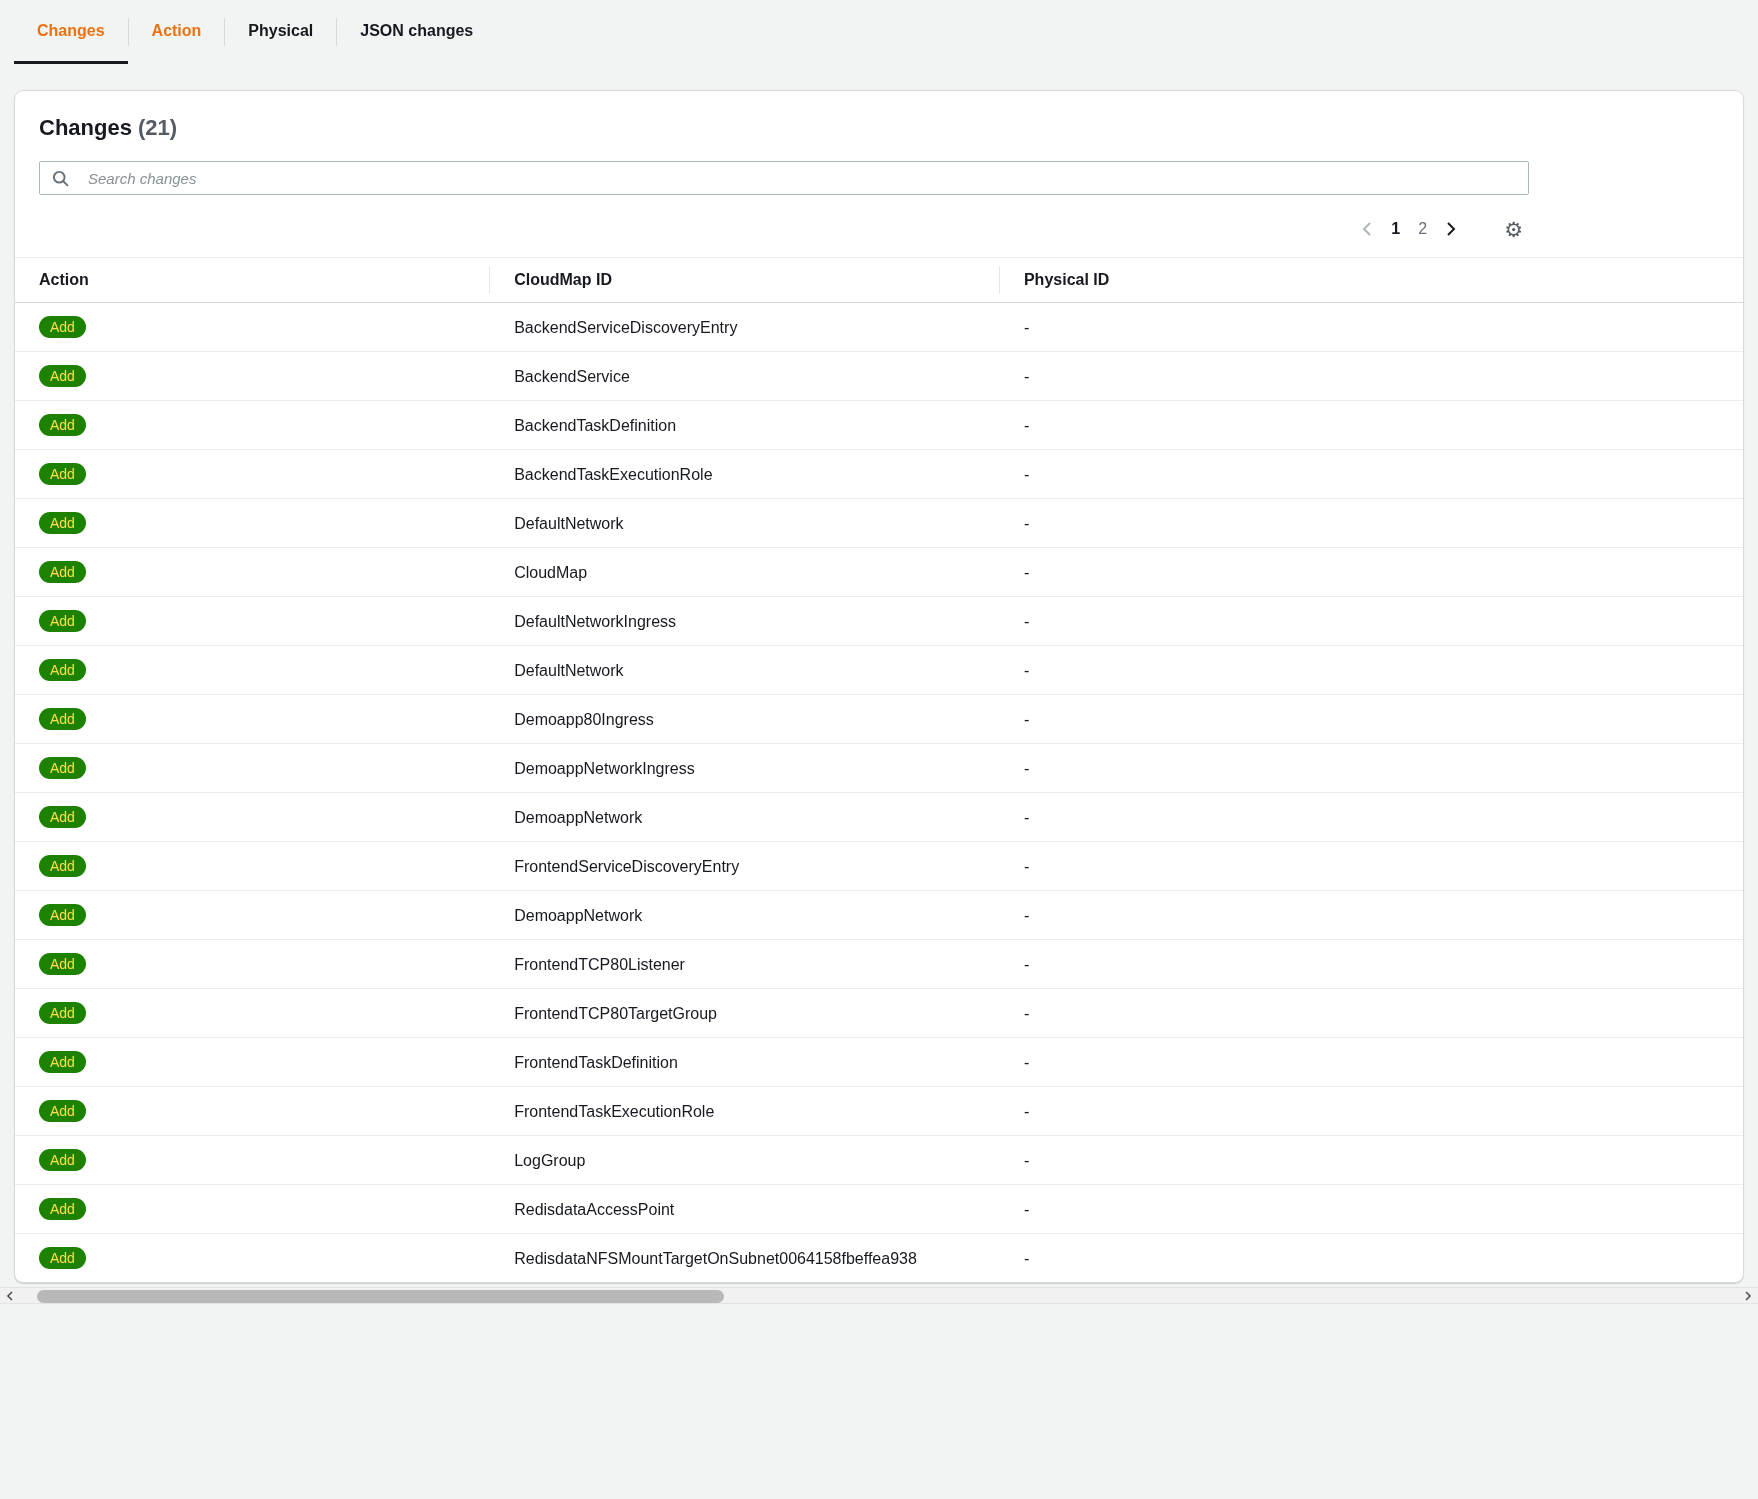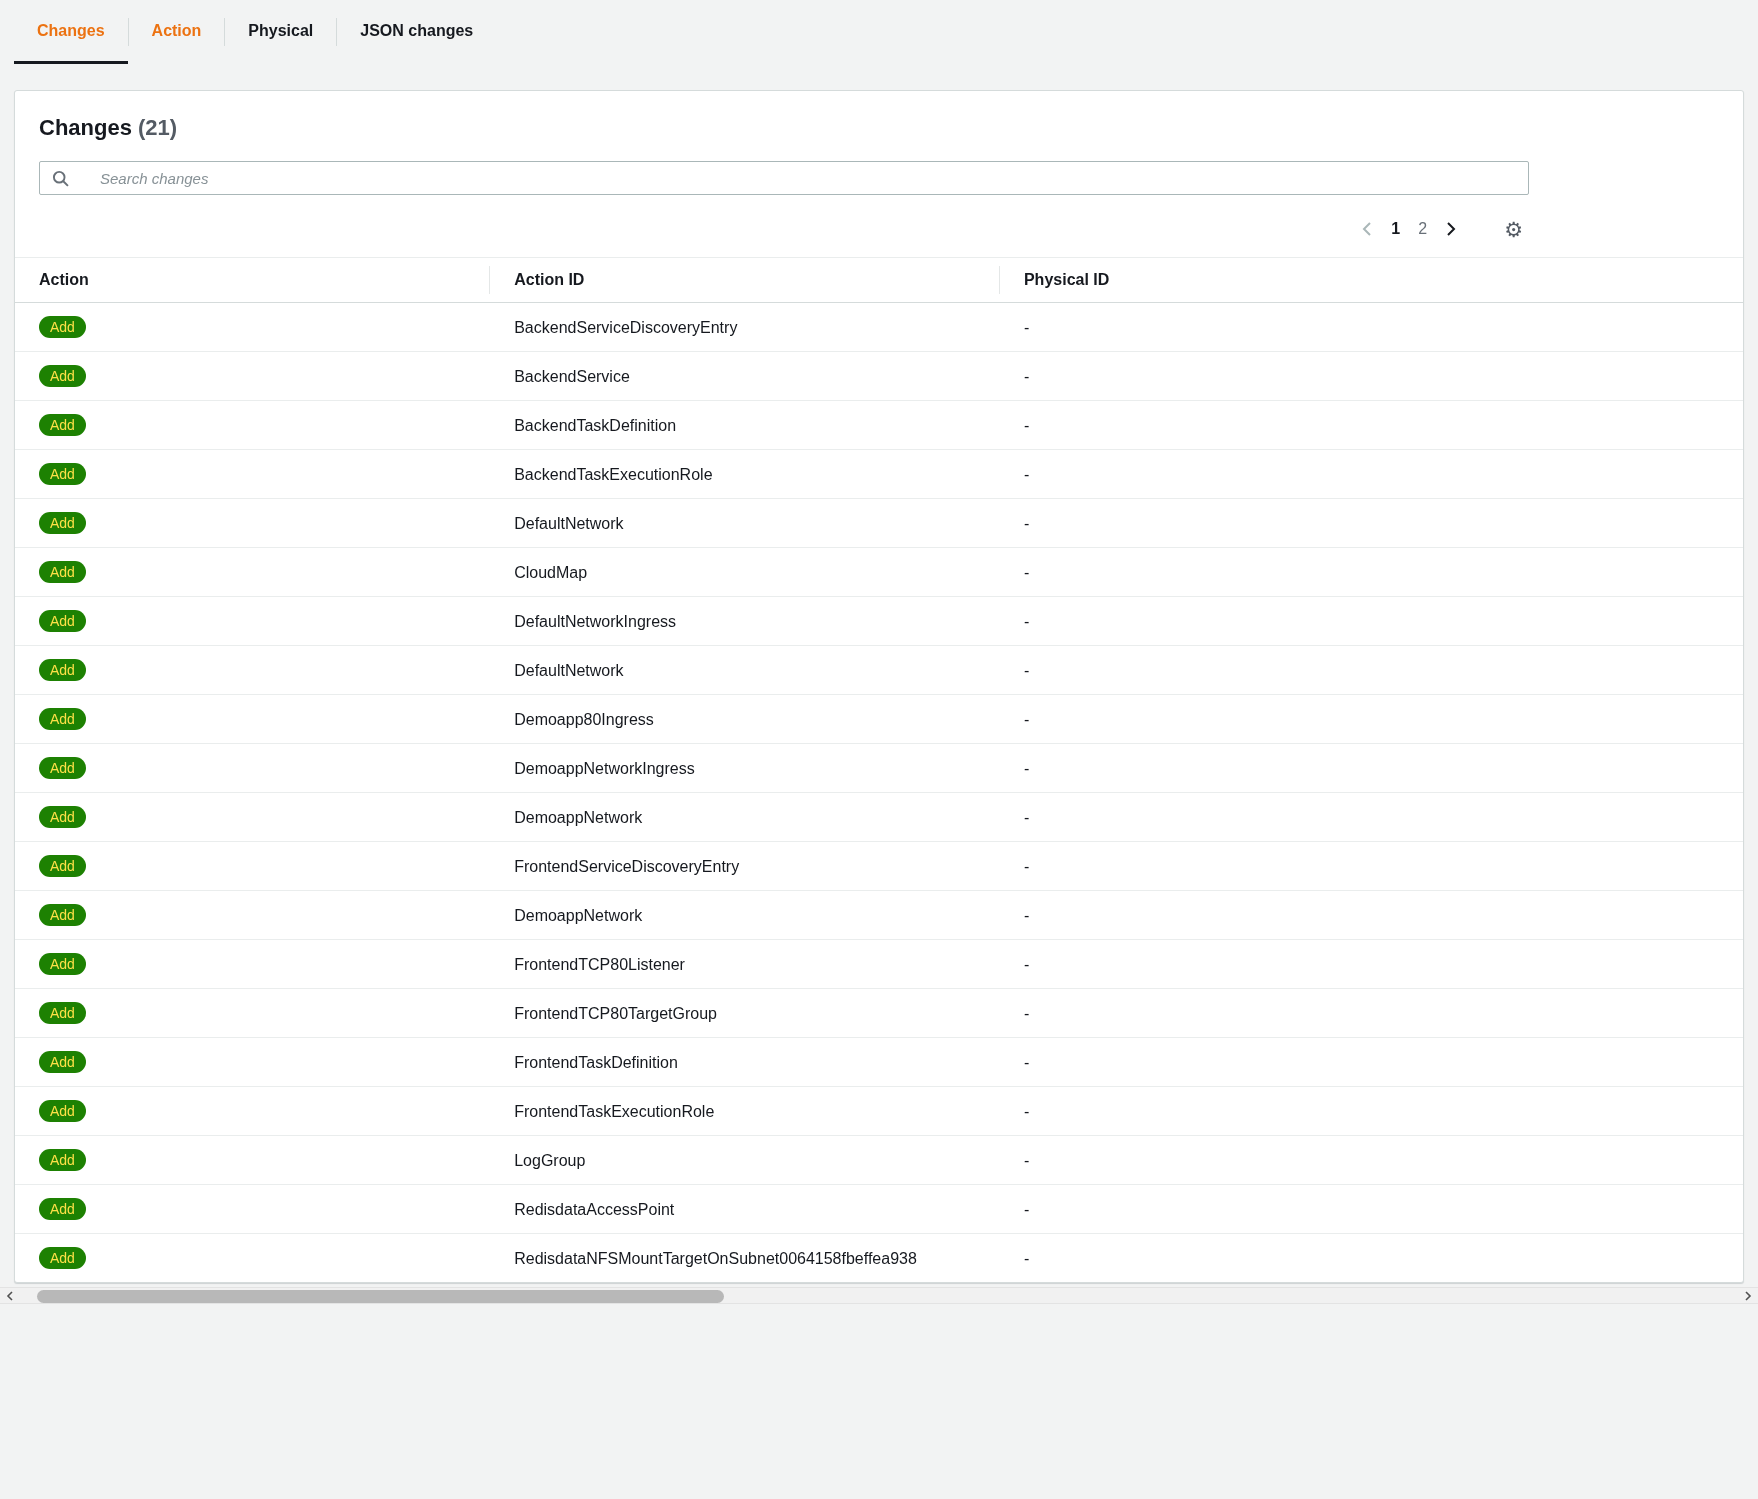--- a/index.html
+++ b/index.html
@@ -40,34 +40,34 @@
   }
   .tab--orange { color: var(--accent-orange, #ec7211); }
   .tab--active { border-bottom-color: #16191f; }
   .tab-divider { width: 1px; background: #d5dbdb; margin: 18px 0; }
 
   
   .card {
     margin: 26px 14px 0;
     background: #fff;
     border: 1px solid #d5dbdb;
-    border-radius: 3px;
+    border-radius: 9px;
     box-shadow: 0 1px 1px 0 rgba(0,28,36,.15);
   }
   .card-header { padding: 24px 24px 0; }
   .panel-title { margin: 0 0 20px; font-size: 22px; font-weight: 700; }
   .panel-title .count { color: #545b64; }
 
   .search-wrap { position: relative; width: 1490px; max-width: 100%; margin-bottom: 14px; }
   .search-input {
     width: 100%;
     height: 34px;
     border: 1px solid #aab7b8;
     border-radius: 2px;
-    padding: 0 12px 0 60px;
+    padding: 0 12px 0 48px;
     font-size: 15px;
     font-family: inherit;
     color: var(--text-dark, #16191f);
     background: #fff;
     outline: none;
   }
   .search-input::placeholder { font-style: italic; color: #879196; }
   .search-icon { position: absolute; left: 13px; top: 9px; color: #687078; line-height: 0; }
 
   .controls-row {
@@ -233,21 +233,21 @@
 
   <table>
     <colgroup>
       <col style="width:27.5%">
       <col style="width:29.5%">
       <col>
     </colgroup>
     <thead>
       <tr>
         <th>Action</th>
-        <th>Action ID</th>
+        <th>CloudMap ID</th>
         <th>Physical ID</th>
       </tr>
     </thead>
     <tbody>
   <tr>
     <td><span class="badge">Add</span></td>
     <td>BackendServiceDiscoveryEntry</td>
     <td>-</td>
   </tr>
 

